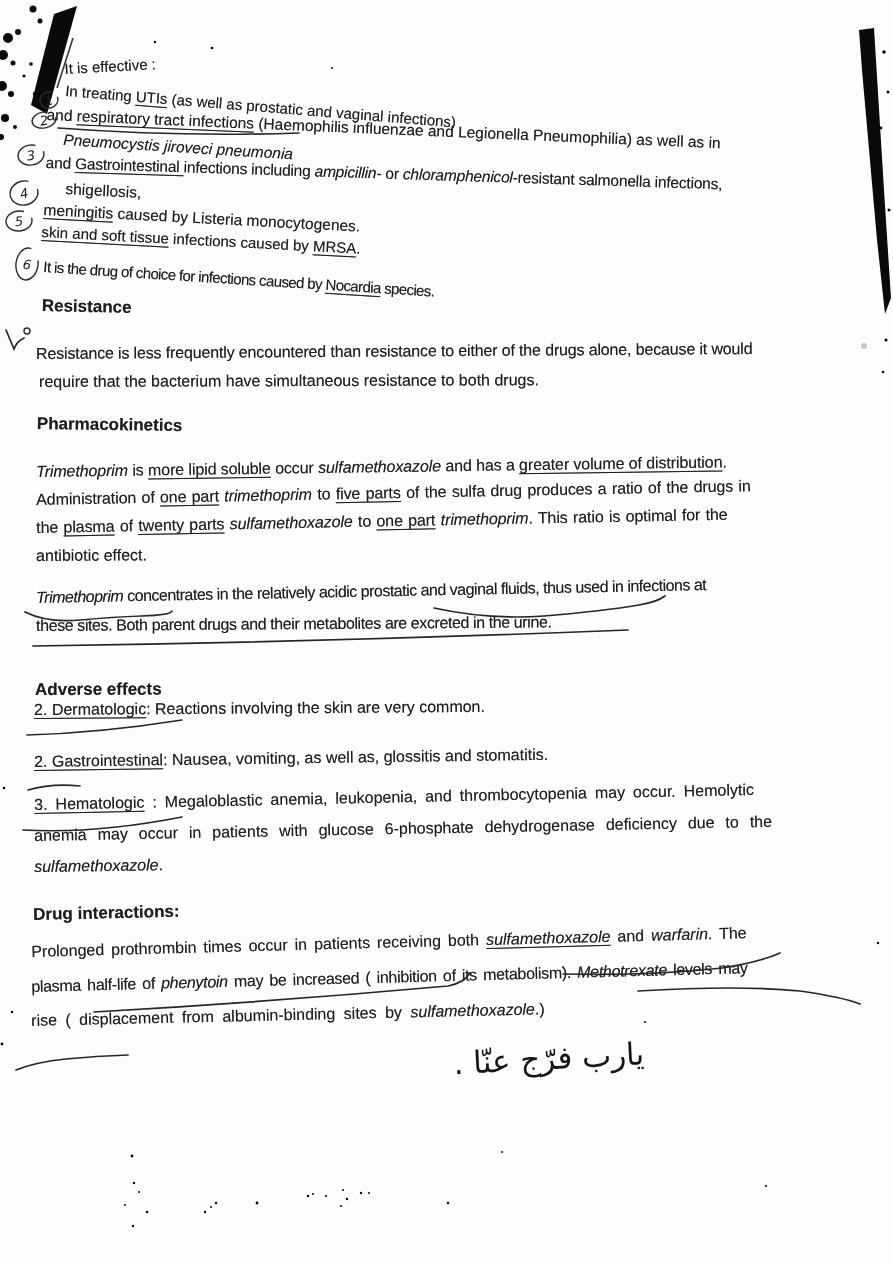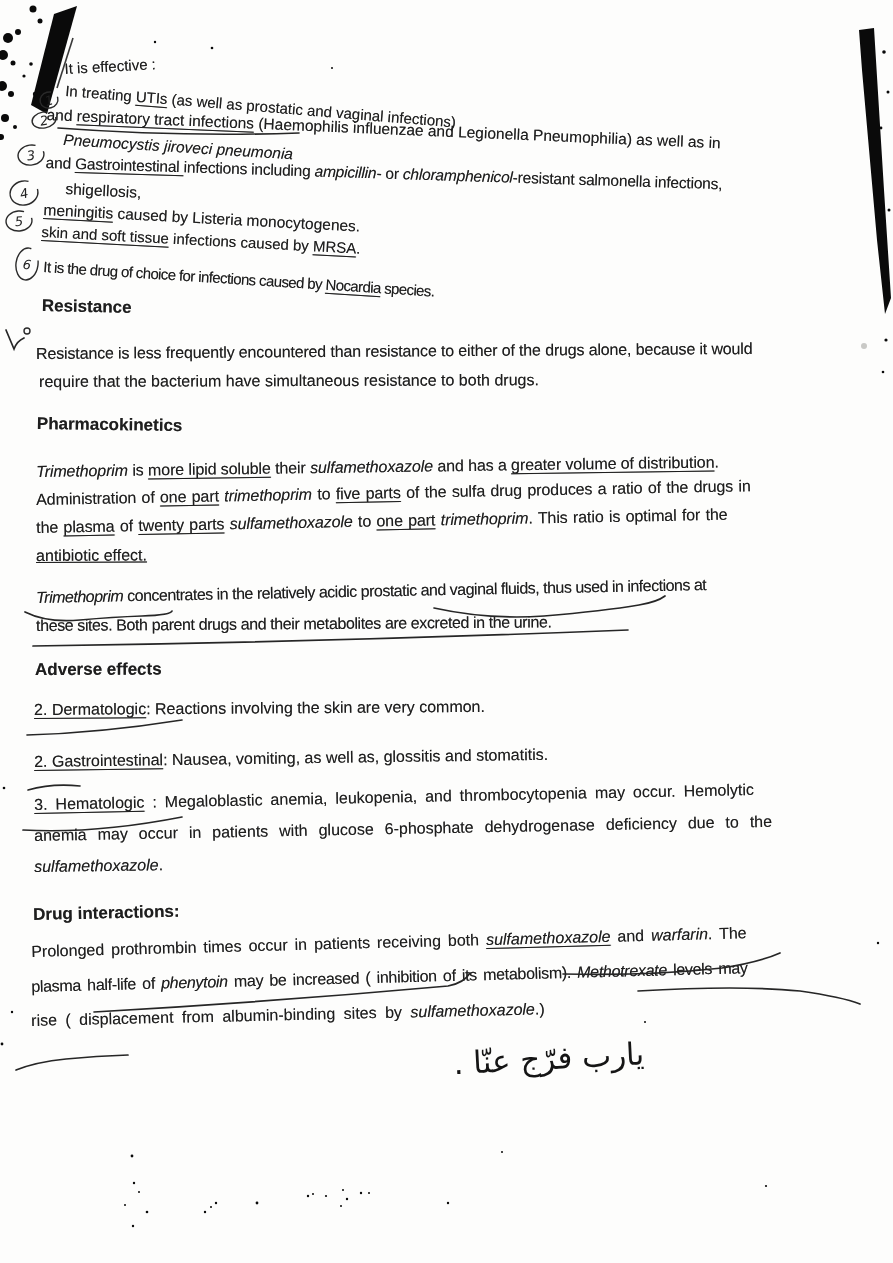--- a/index.html
+++ b/index.html
@@ -44,29 +44,29 @@
   <div class="line" style="left:66px;top:180px;font-size:15.5px;transform:rotate(3deg);"><span>shigellosis,</span></div>
   <div class="line" style="left:44px;top:201px;font-size:15.5px;transform:rotate(3deg);"><span class="u">meningitis</span><span> caused by Listeria monocytogenes.</span></div>
   <div class="line" style="left:42px;top:223px;font-size:15px;transform:rotate(3deg);"><span class="u">skin and soft tissue</span><span> infections caused by </span><span class="u">MRSA</span><span>.</span></div>
   <div class="line" style="left:44px;top:258px;font-size:15px;letter-spacing:-0.6px;transform:rotate(3.6deg);"><span>It is the drug of choice for infections caused by </span><span class="u">Nocardia</span><span> species.</span></div>
 
   <div class="line heading" style="left:42px;top:296px;transform:rotate(1.2deg);">Resistance</div>
   <div class="line" style="left:36px;top:344px;letter-spacing:-0.15px;transform:rotate(-0.4deg);"><span>Resistance is less frequently encountered than resistance to either of the drugs alone, because it would</span></div>
   <div class="line" style="left:39px;top:372px;transform:rotate(-0.2deg);"><span>require that the bacterium have simultaneous resistance to both drugs.</span></div>
 
   <div class="line heading" style="left:37px;top:414px;transform:rotate(0.8deg);">Pharmacokinetics</div>
-  <div class="line" style="left:36px;top:462px;letter-spacing:-0.1px;transform:rotate(-0.8deg);"><span class="i">Trimethoprim</span><span> is </span><span class="u">more lipid soluble</span><span> their </span><span class="i">sulfamethoxazole</span><span> and has a </span><span class="u">greater volume of distribution</span><span>.</span></div>
+  <div class="line" style="left:36px;top:462px;letter-spacing:-0.1px;transform:rotate(-0.8deg);"><span class="i">Trimethoprim</span><span> is </span><span class="u">more lipid soluble</span><span> occur </span><span class="i">sulfamethoxazole</span><span> and has a </span><span class="u">greater volume of distribution</span><span>.</span></div>
   <div class="line" style="left:36px;top:490px;letter-spacing:-0.1px;word-spacing:1px;transform:rotate(-1.1deg);"><span>Administration of </span><span class="u">one part</span><span> </span><span class="i">trimethoprim</span><span> to </span><span class="u">five parts</span><span> of the sulfa drug produces a ratio of the drugs in</span></div>
   <div class="line" style="left:36px;top:518px;letter-spacing:-0.1px;word-spacing:1px;transform:rotate(-1.1deg);"><span>the </span><span class="u">plasma</span><span> of </span><span class="u">twenty parts</span><span> </span><span class="i">sulfamethoxazole</span><span> to </span><span class="u">one part</span><span> </span><span class="i">trimethoprim</span><span>. This ratio is optimal for the</span></div>
-  <div class="line" style="left:36px;top:546px;transform:rotate(-0.3deg);text-decoration:underline;"><span>antibiotic effect.</span></div>
+  <div class="line" style="left:36px;top:546px;transform:rotate(-0.3deg);"><span>antibiotic effect.</span></div>
 
   <div class="line" style="left:36px;top:588px;letter-spacing:-0.5px;transform:rotate(-1.1deg);"><span class="i">Trimethoprim</span><span> concentrates in the relatively acidic prostatic and vaginal fluids, thus used in infections at</span></div>
   <div class="line" style="left:36px;top:616px;letter-spacing:-0.4px;transform:rotate(-0.4deg);"><span>these sites. Both parent drugs and their metabolites are excreted in the urine.</span></div>
 
-  <div class="line heading" style="left:35px;top:660px;transform:rotate(-0.2deg);">Adverse effects</div>
+  <div class="line heading" style="left:35px;top:680px;transform:rotate(-0.2deg);">Adverse effects</div>
   <div class="line" style="left:34px;top:700px;transform:rotate(-0.4deg);"><span class="u">2. Dermatologic</span><span>: Reactions involving the skin are very common.</span></div>
   <div class="line" style="left:34px;top:752px;transform:rotate(-0.8deg);"><span class="u">2. Gastrointestinal</span><span>: Nausea, vomiting, as well as, glossitis and stomatitis.</span></div>
   <div class="line" style="left:34px;top:795px;word-spacing:3.5px;transform:rotate(-1.2deg);"><span class="u">3. Hematologic</span><span> :  Megaloblastic anemia, leukopenia, and thrombocytopenia may occur. Hemolytic</span></div>
   <div class="line" style="left:34px;top:826px;word-spacing:6.5px;transform:rotate(-1.1deg);"><span>anemia may occur in patients with glucose 6-phosphate dehydrogenase deficiency due to the</span></div>
   <div class="line" style="left:34px;top:857px;transform:rotate(-0.8deg);"><span class="i">sulfamethoxazole</span><span>.</span></div>
 
   <div class="line heading" style="left:33px;top:905px;transform:rotate(-1.3deg);">Drug interactions:</div>
   <div class="line" style="left:31px;top:942px;word-spacing:2.5px;transform:rotate(-1.5deg);"><span>Prolonged prothrombin times occur in patients receiving both </span><span class="u i">sulfamethoxazole</span><span> and </span><span class="i">warfarin</span><span>. The</span></div>
   <div class="line" style="left:31px;top:977px;word-spacing:2px;letter-spacing:-0.3px;transform:rotate(-1.5deg);"><span>plasma half-life of </span><span class="i">phenytoin</span><span> may be increased ( inhibition of its metabolism). </span><span class="i">Methotrexate</span><span> levels may</span></div>
   <div class="line" style="left:31px;top:1011px;word-spacing:4px;transform:rotate(-1.3deg);"><span>rise ( displacement from albumin-binding sites by </span><span class="i">sulfamethoxazole</span><span>.)</span></div>

